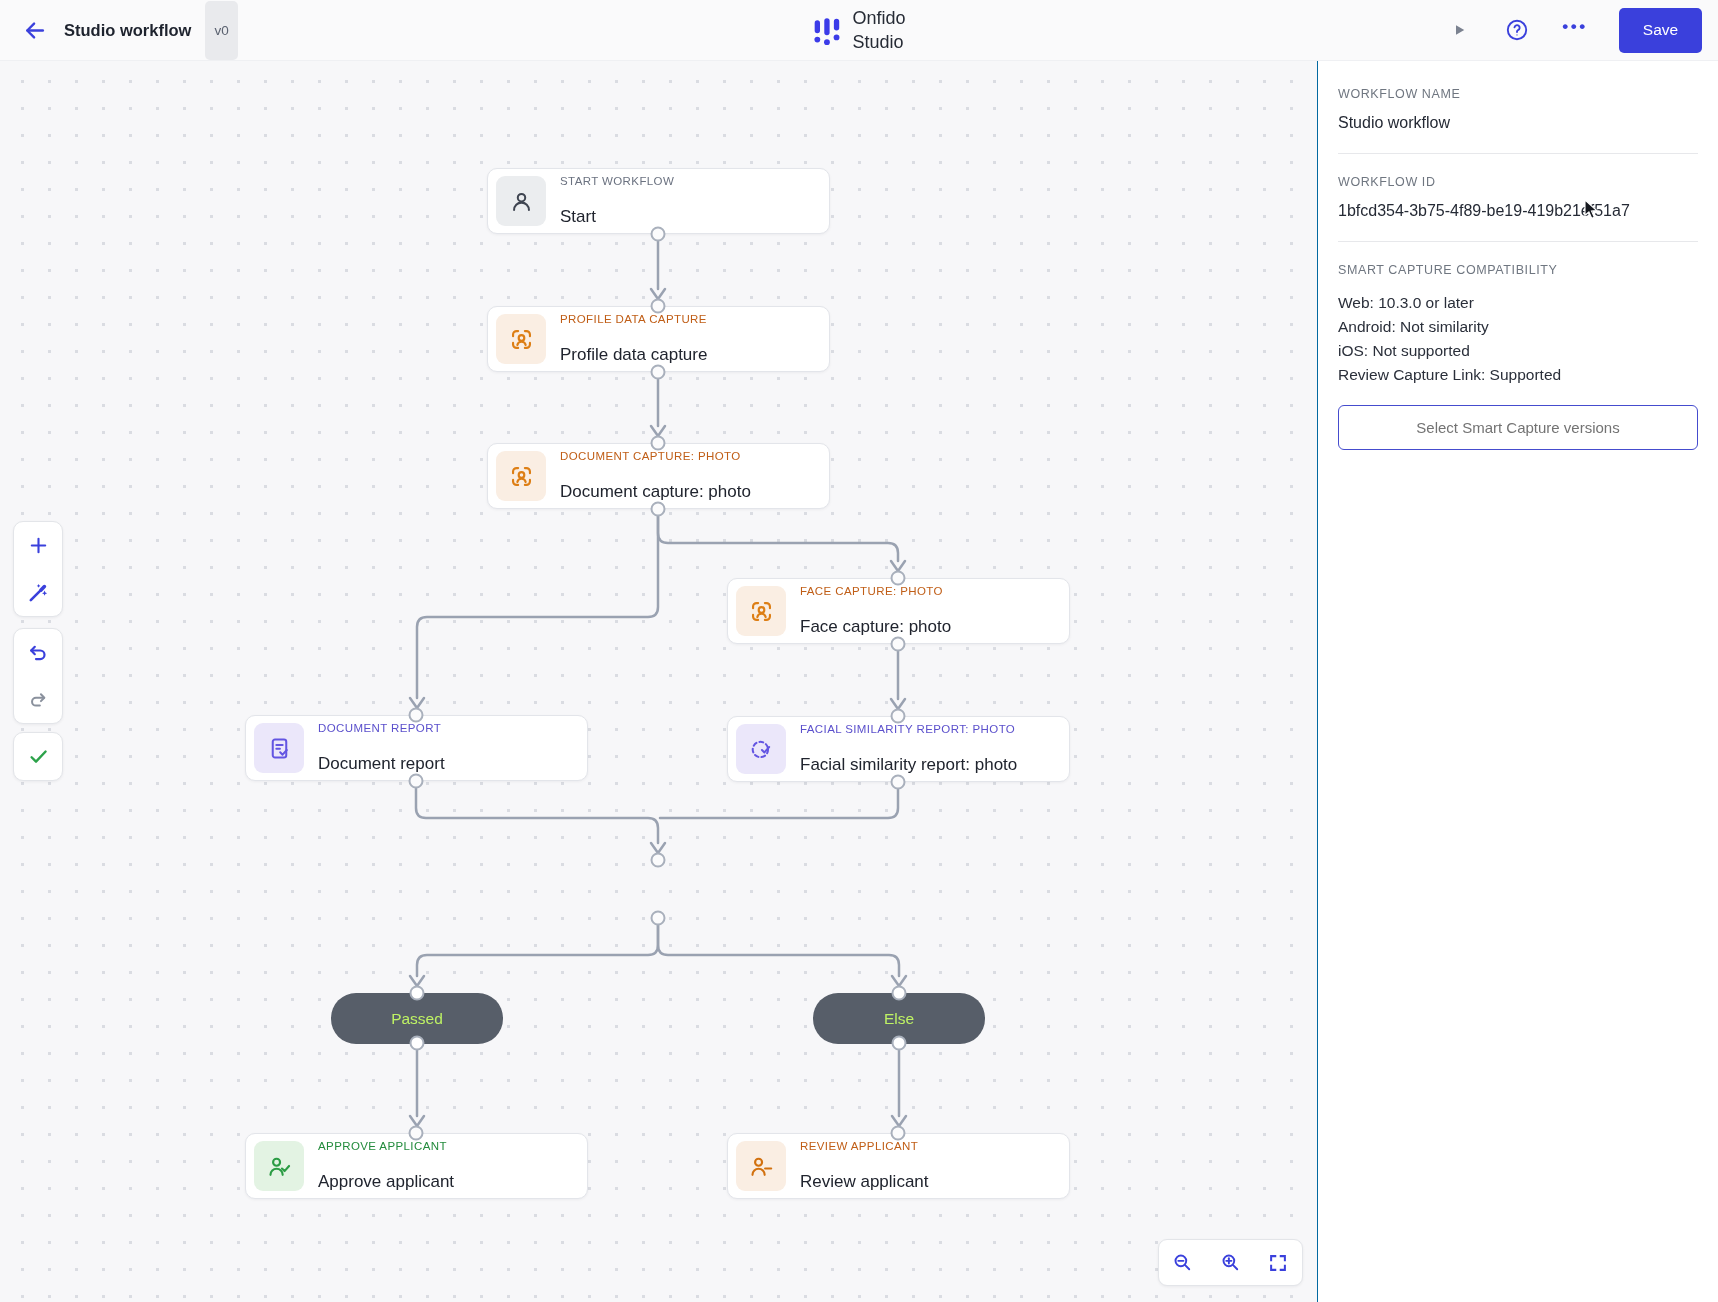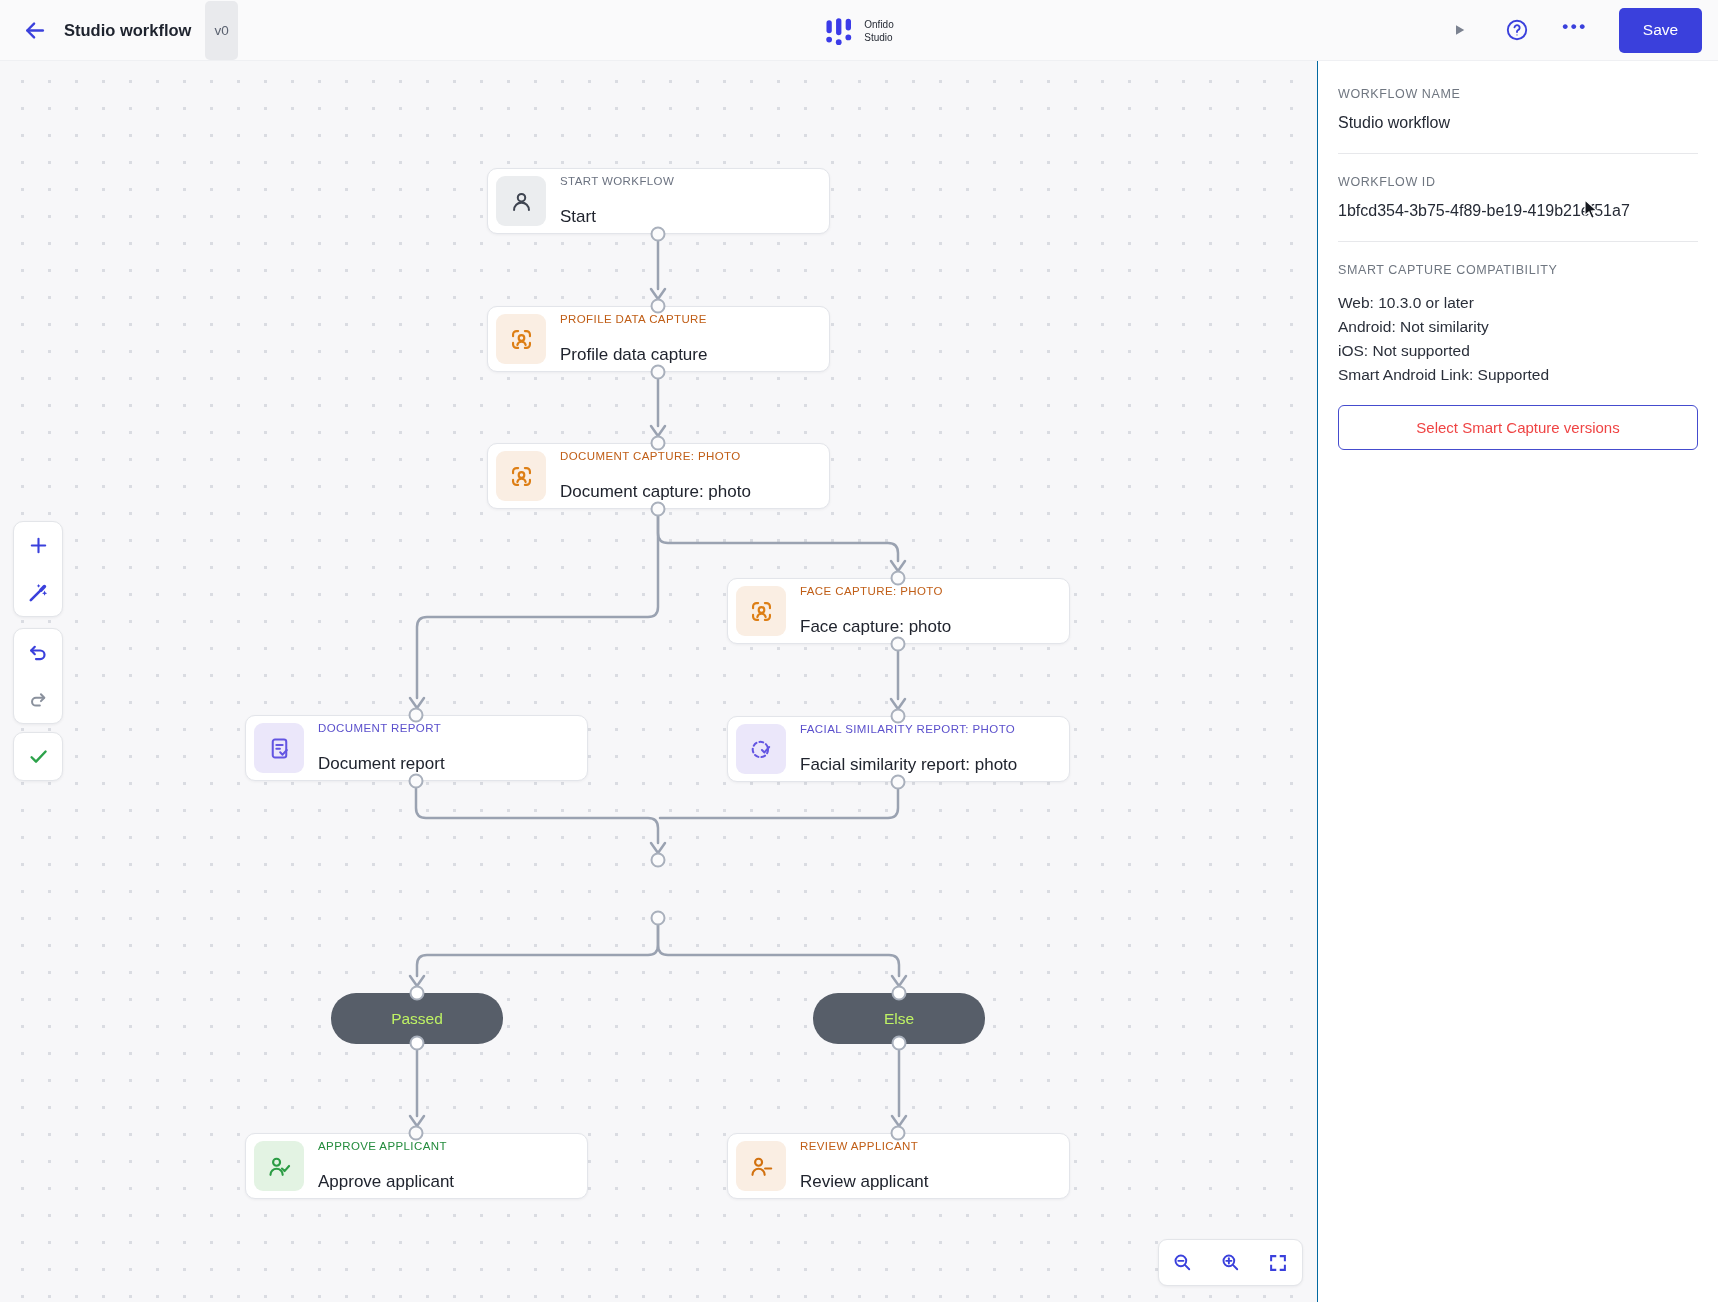--- a/index.html
+++ b/index.html
@@ -18,21 +18,21 @@
   .back-btn { width:36px; height:36px; display:flex; align-items:center; justify-content:center; cursor:pointer; }
   .tb-title { font-size:16.5px; font-weight:bold; color:#1E232E; margin-left:12px; }
   .tb-badge {
     margin-left:14px; background:#E9EAED; color:#5B6270; font-size:13.5px;
     padding:22px 9px; border-radius:5px;
   }
   .tb-center {
     position:absolute; left:50%; top:0; height:61px; transform:translateX(-50%);
     display:flex; align-items:center; gap:10px;
   }
-  .logo-text { font-size:10px; line-height:1.3; color:#262B35; }
+  .logo-text { font-size:18px; line-height:1.3; color:#262B35; }
   .tb-right { margin-left:auto; display:flex; align-items:center; }
   .tb-iconbtn { width:36px; height:36px; display:flex; align-items:center; justify-content:center; cursor:pointer; }
   .tb-ellipsis { color:#3A40DC; font-size:17px; letter-spacing:2.5px; font-weight:bold; padding-bottom:6px; }
   .play-btn { margin-right:22px; }
   .help-btn { margin-right:22px; }
   .dots-btn { margin-right:26px; }
   .save-btn {
     width:83px; height:45px; background:#3A40DC; color:#FFFFFF; border:none;
     border-radius:5px; font-size:15.5px; font-family:"Liberation Sans",sans-serif; cursor:pointer;
   }
@@ -104,21 +104,21 @@
     background:#FFFFFF; border-left:1px solid #0369a1;
     padding:26px 20px 0 20px; z-index:10;
   }
   .sb-label { font-size:12.5px; letter-spacing:0.6px; color:#6F7680; }
   .sb-value { font-size:16px; color:#252A35; margin-top:13px; }
   .sb-divider { border:none; border-top:1px solid #E7E8EB; margin:21px 0; }
   .sb-line { font-size:15.5px; color:#2A2F3A; line-height:24px; }
   .sb-lines { margin-top:14px; }
   .sb-button {
     margin-top:18px; width:100%; height:45px; background:#FFFFFF;
-    border:1.3px solid #454CCE; border-radius:6px; color:#ef4444;
+    border:1.3px solid #454CCE; border-radius:6px; color:#737373;
     font-size:15px; font-family:"Liberation Sans",sans-serif; cursor:pointer;
   }
 
   .mouse-cursor { position:absolute; left:1584px; top:199px; z-index:50; pointer-events:none; }
 
   svg { display:block; }
 </style>
 </head>
 <body>
 
@@ -413,20 +413,20 @@
   <div class="sb-value">Studio workflow</div>
   <hr class="sb-divider">
   <div class="sb-label">WORKFLOW ID</div>
   <div class="sb-value">1bfcd354-3b75-4f89-be19-419b21ef51a7</div>
   <hr class="sb-divider">
   <div class="sb-label">SMART CAPTURE COMPATIBILITY</div>
   <div class="sb-lines">
     <div class="sb-line">Web: 10.3.0 or later</div>
     <div class="sb-line">Android: Not similarity</div>
     <div class="sb-line">iOS: Not supported</div>
-    <div class="sb-line">Smart Android Link: Supported</div>
+    <div class="sb-line">Review Capture Link: Supported</div>
   </div>
   <button class="sb-button">Select Smart Capture versions</button>
 </div>
 
 <svg class="mouse-cursor" width="16" height="22" viewBox="0 0 16 22">
   <path d="M1,1 L1,16.2 L4.9,12.8 L7.7,19.3 L10.3,18.2 L7.5,11.9 L12.7,11.6 Z" fill="#15181E" stroke="#FFFFFF" stroke-width="1.1"></path>
 </svg>
 
 </body></html>

